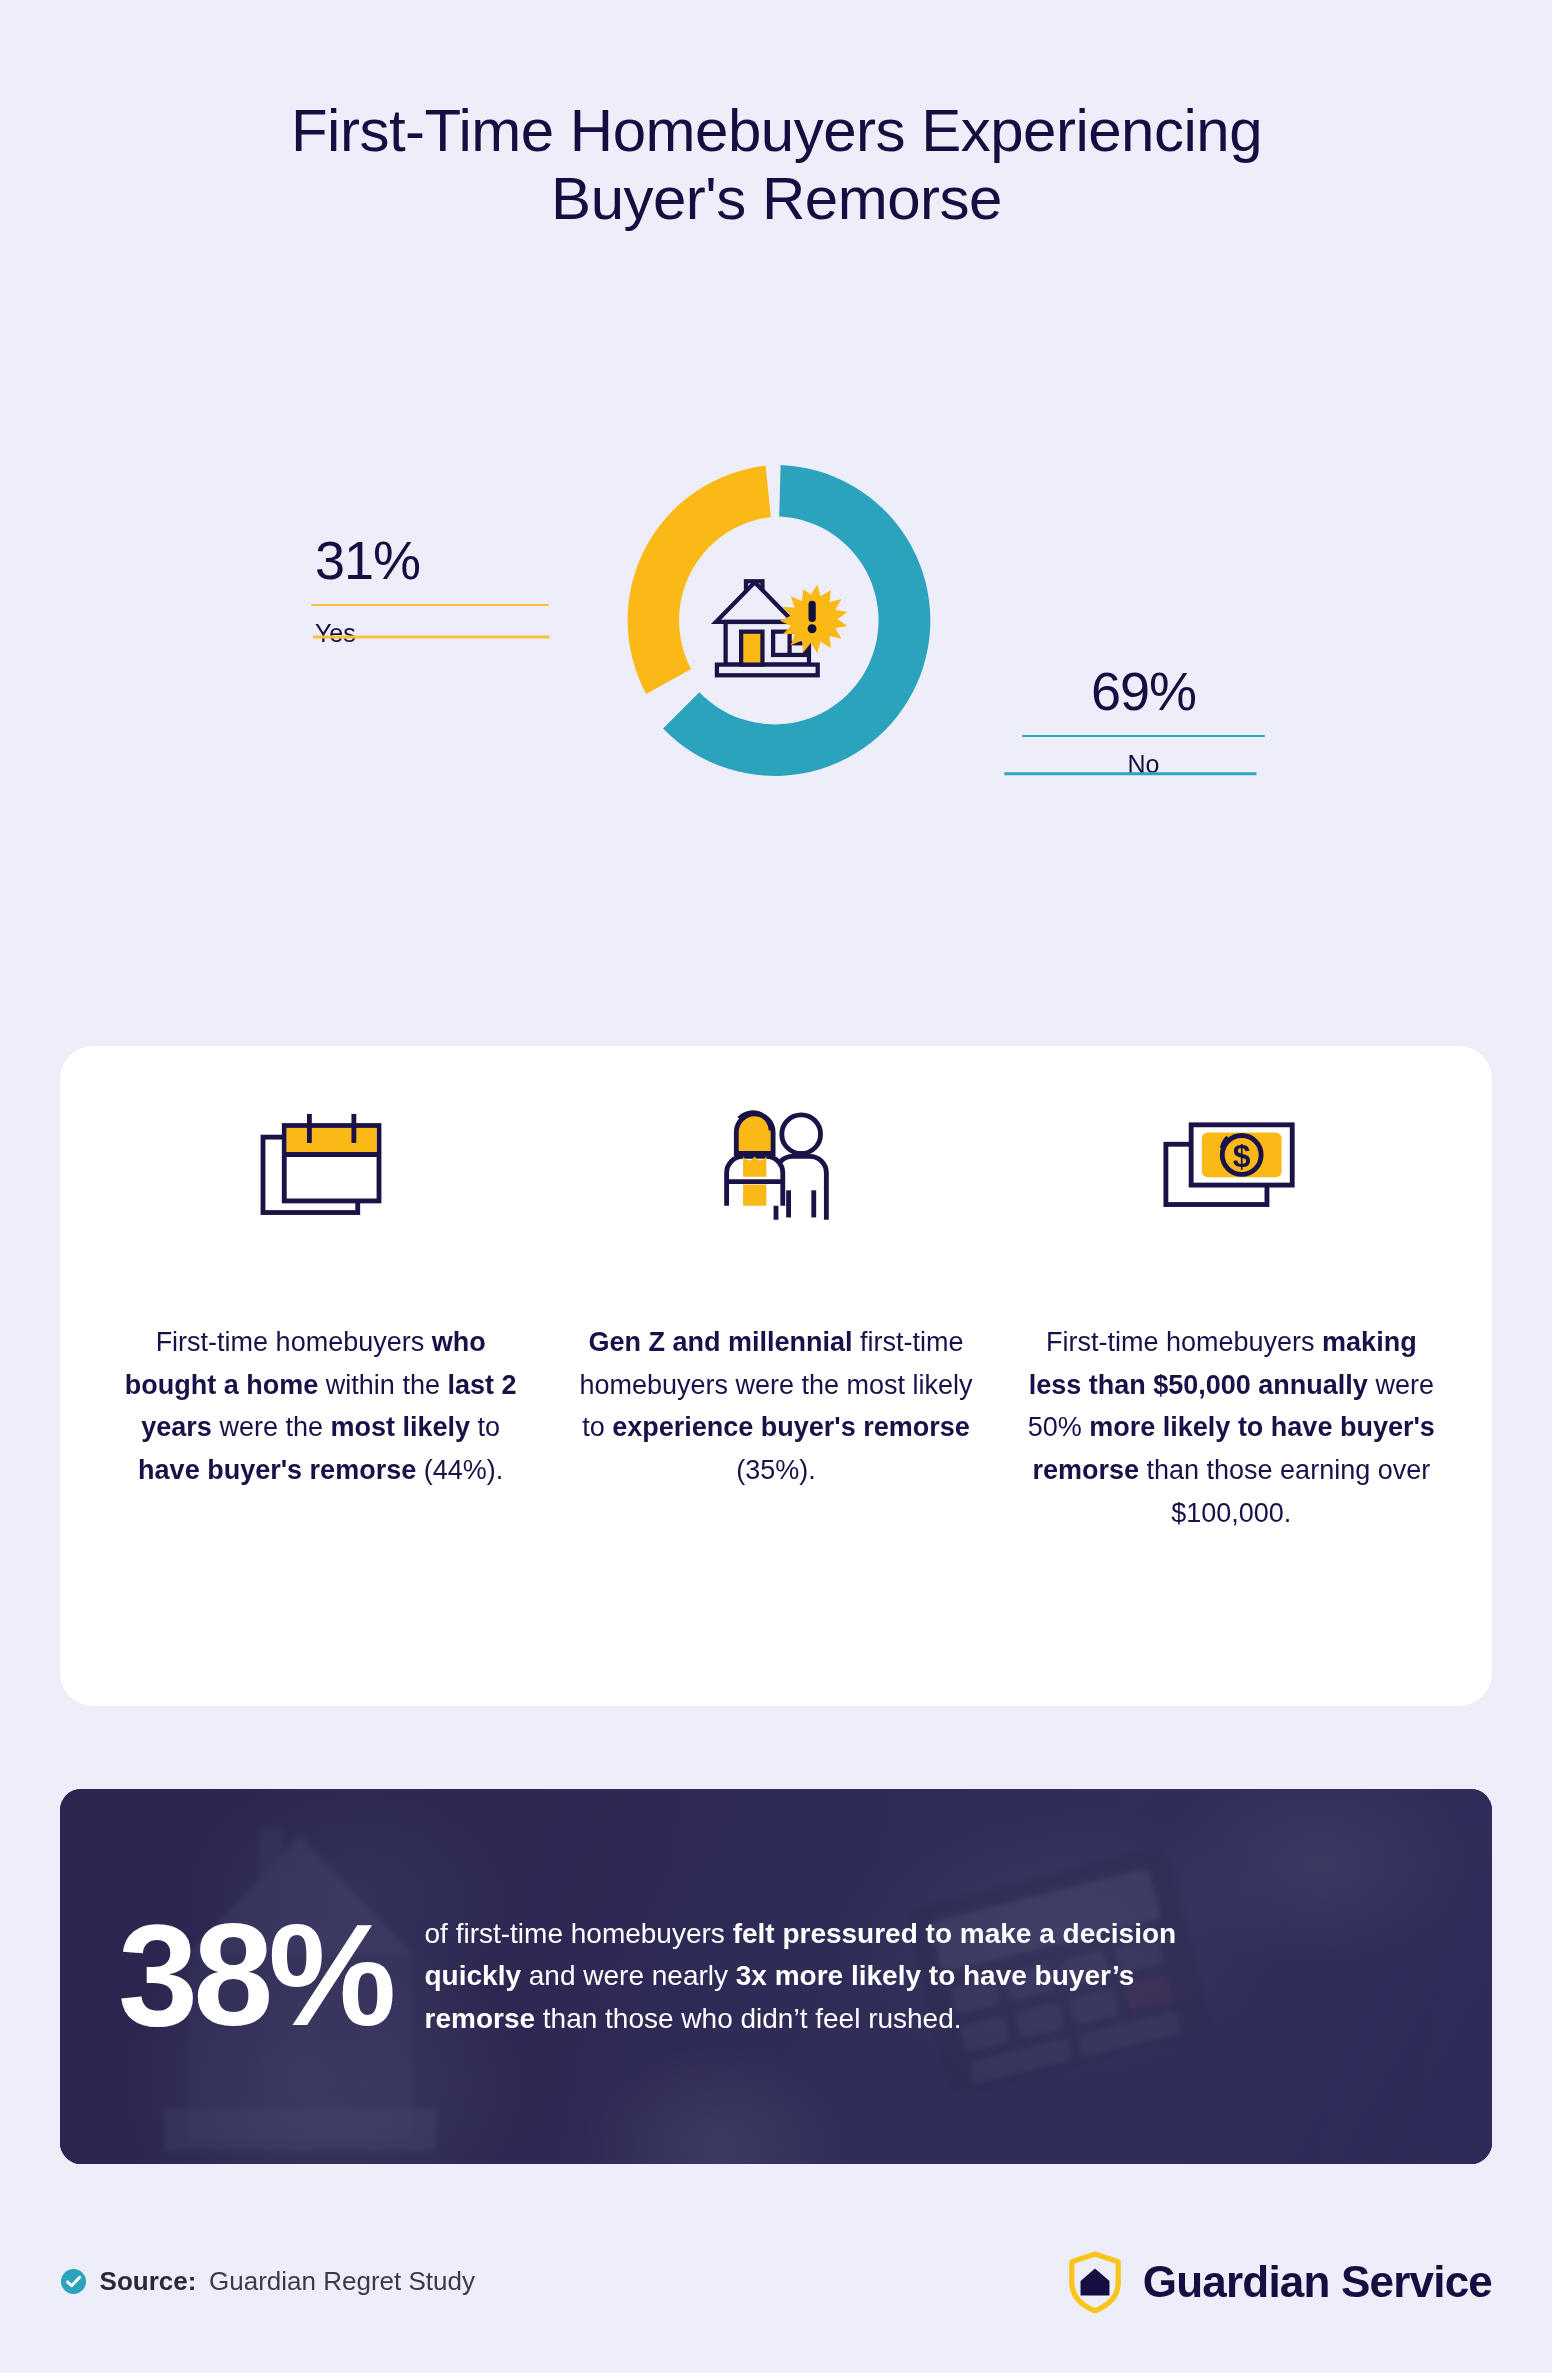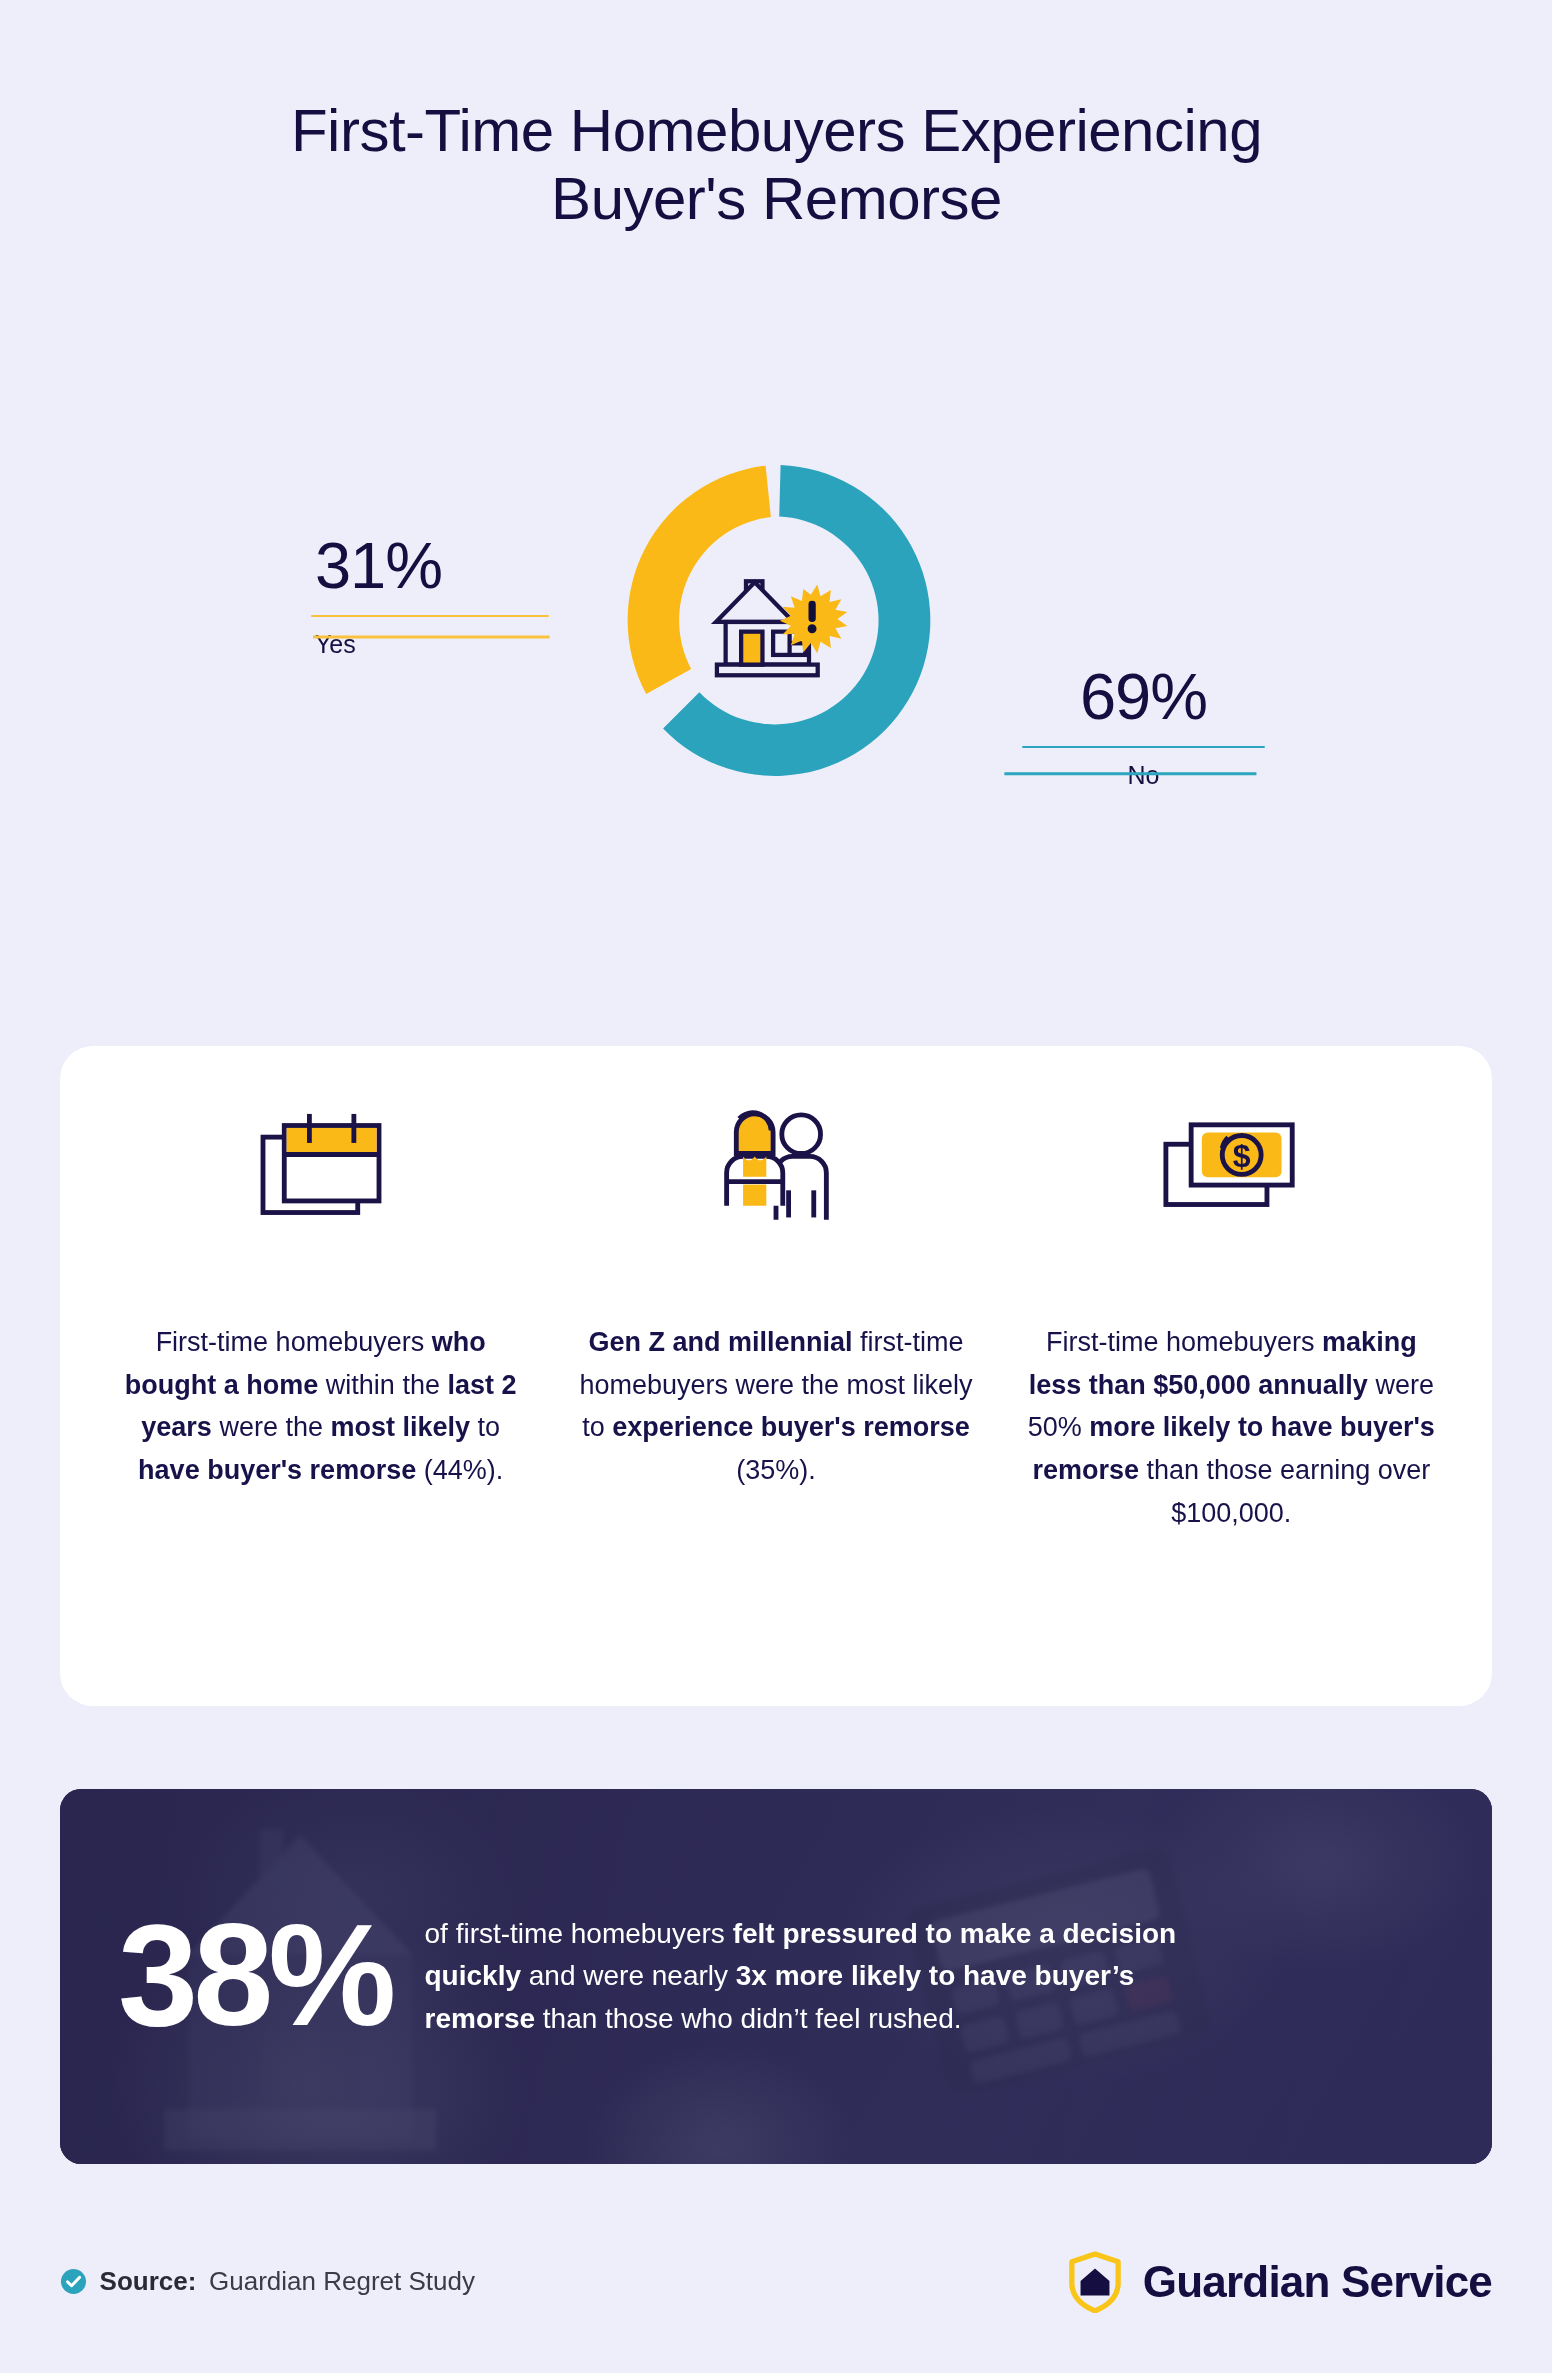--- a/index.html
+++ b/index.html
@@ -74,21 +74,21 @@
     width: 146px;
     height: 126px;
   }
 
   
   .callout {
     position: absolute;
     text-align: left;
   }
   .callout .pct {
-    font-size: 65px;
+    font-size: 54px;
     font-weight: 400;
     letter-spacing: -1px;
     line-height: 1;
     color: #140f40;
   }
   .callout .rule {
     height: 2.9px;
     margin: 16.5px 0 12.6px 0;
     border-radius: 1.9px;
   }

